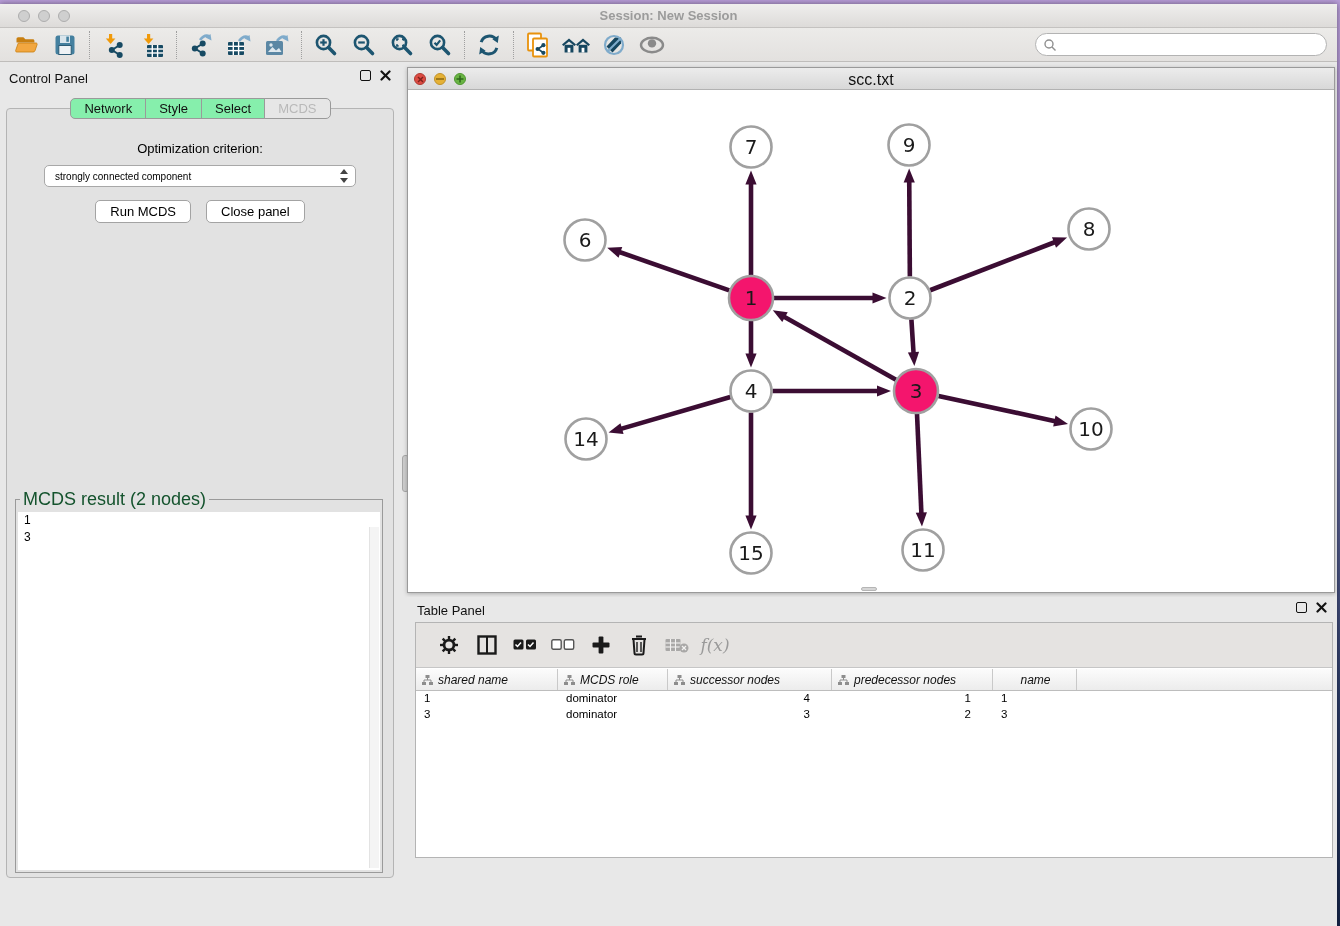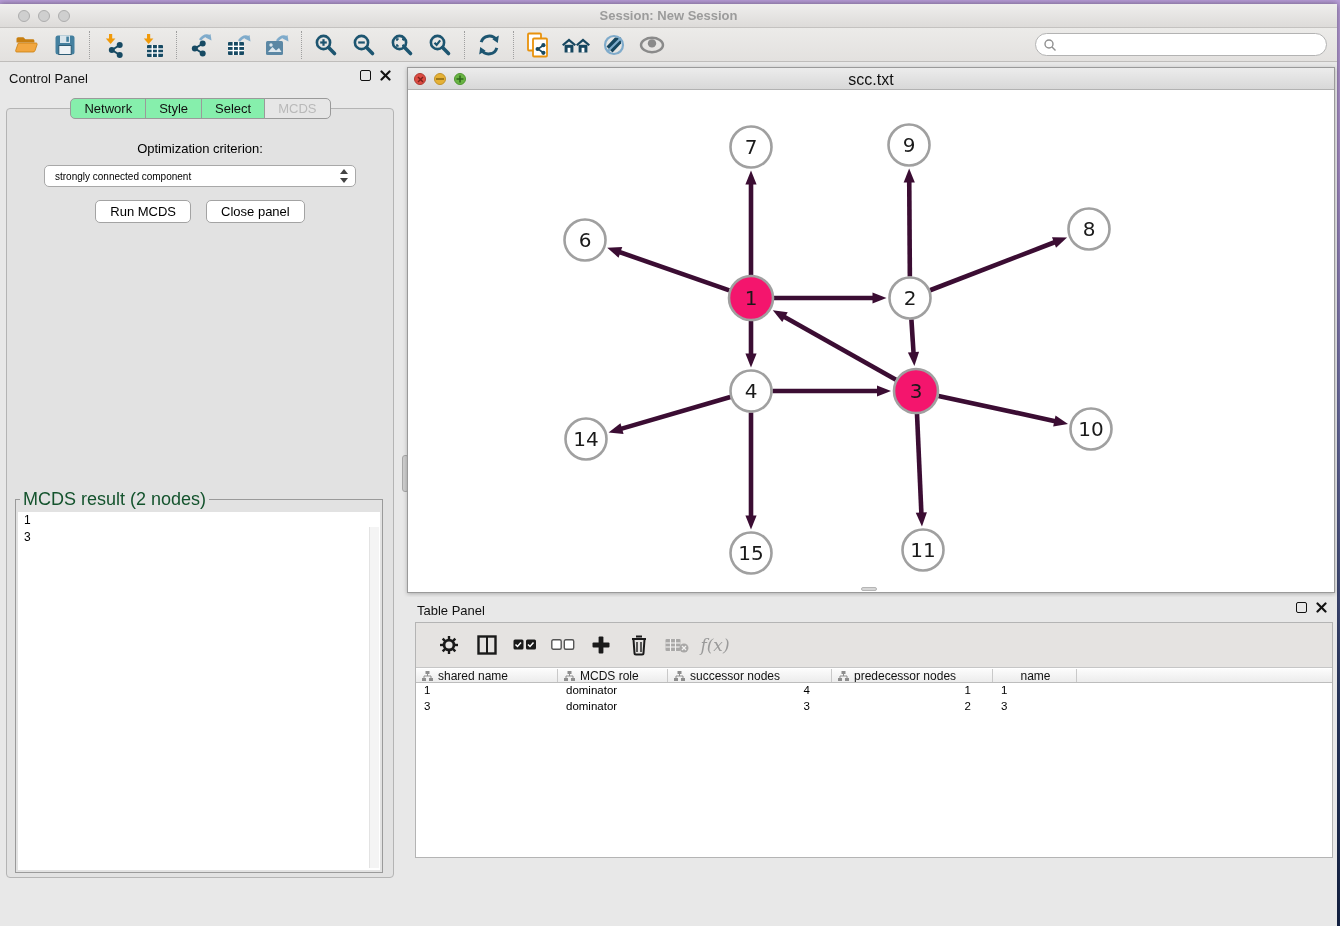--- a/index.html
+++ b/index.html
@@ -119,23 +119,24 @@
   }
   .tp-toolbar {
     height:45px; background:#e5e3e1; border-bottom:1px solid #c6c6c6;
     display:flex; align-items:center; padding-left:14px; gap:0;
   }
   .ttbtn { width:38px; height:36px; display:flex; align-items:center; justify-content:center; }
   .ttbtn.disabled { opacity:.5; }
   .fx-label { font-family:"DejaVu Serif", serif; font-style:italic; font-size:17px; color:#9a9a9a; }
   .tp-table { position:absolute; left:0; right:0; top:46px; bottom:0; overflow:hidden; background:#fff; }
   .t-header-row {
-    display:flex; height:14px;
+    display:flex; height:22px;
     background:linear-gradient(#fcfcfc,#ececec);
     border-bottom:1px solid #bdbdbd;
+    font-style:italic;
   }
   .t-hcell {
     display:flex; align-items:center; font-size:12px; color:#111;
     border-right:1px solid #c9c9c9; padding:0 4px 0 6px; gap:5px; overflow:hidden;
   }
   .t-hcell.center { justify-content:center; }
   .t-row { display:flex; height:16px; }
   .t-cell { font-size:11.5px; color:#000; overflow:hidden; white-space:nowrap; }
   .tp-tabs { position:absolute; left:0; right:0; top:266px; height:22px; display:flex; justify-content:center; }
   

